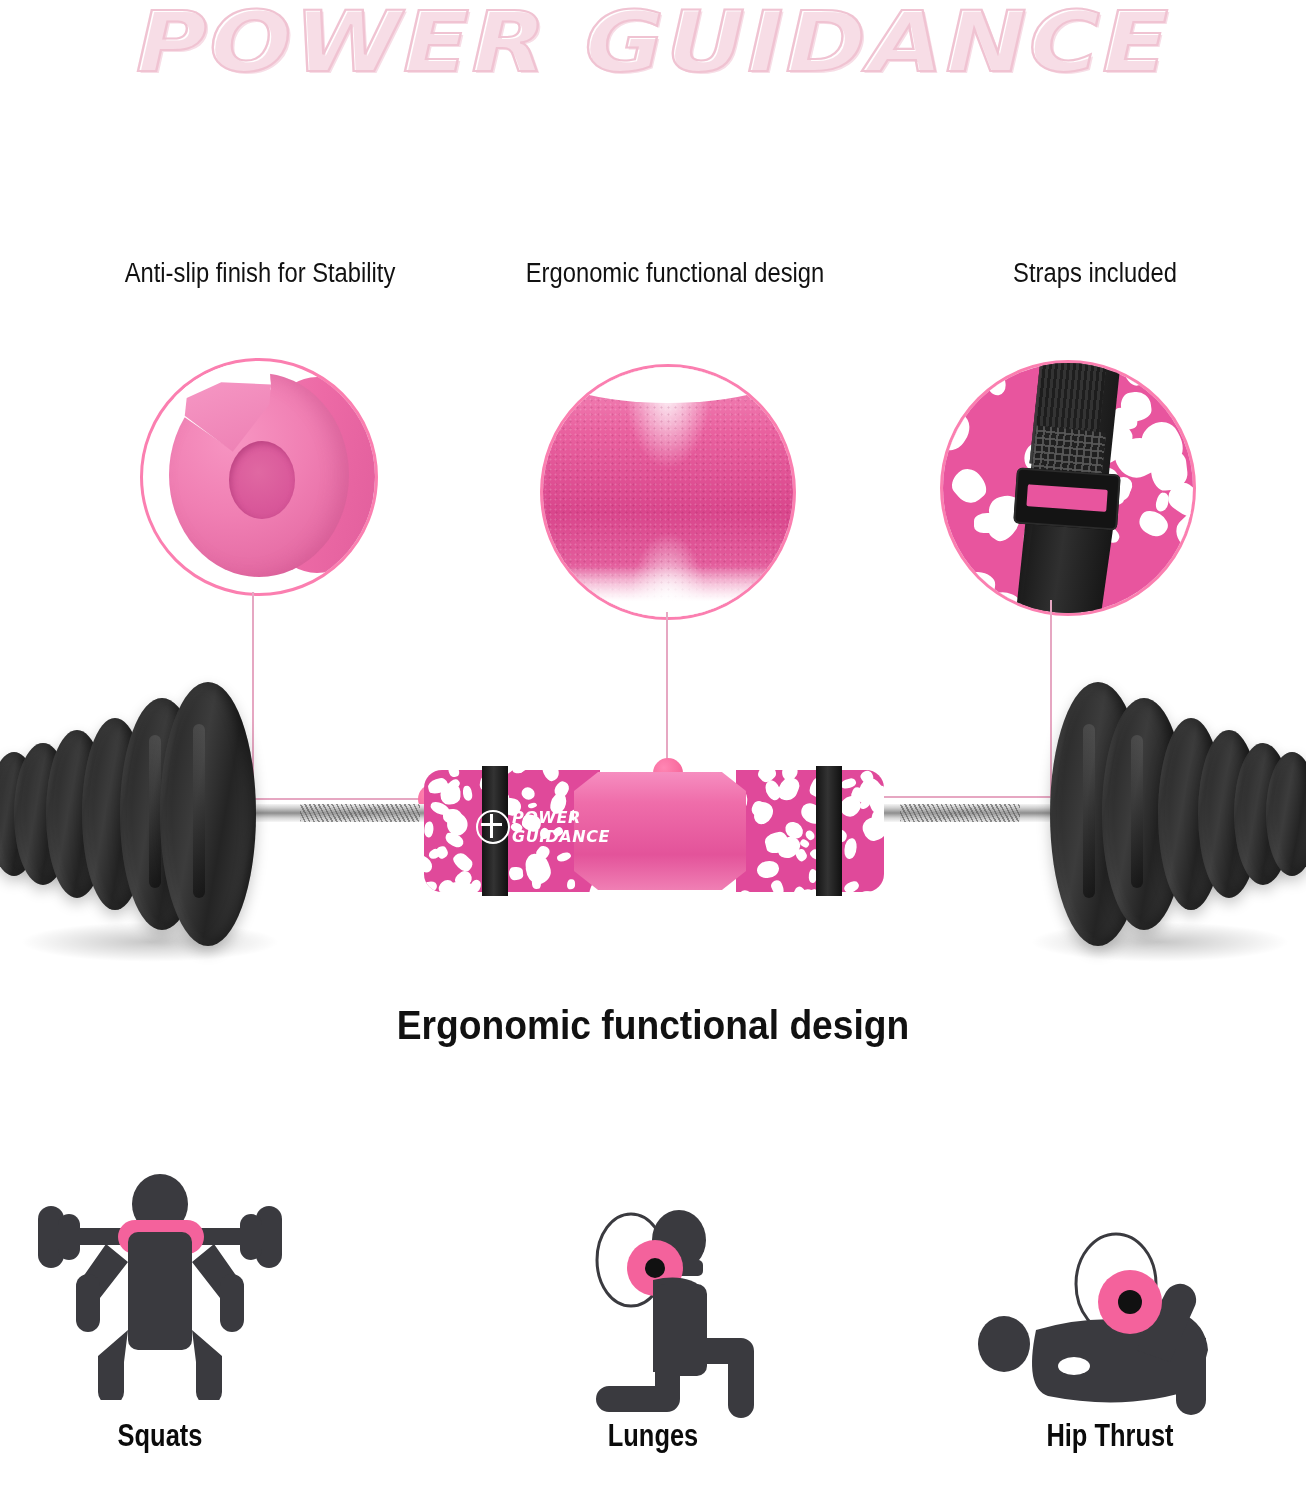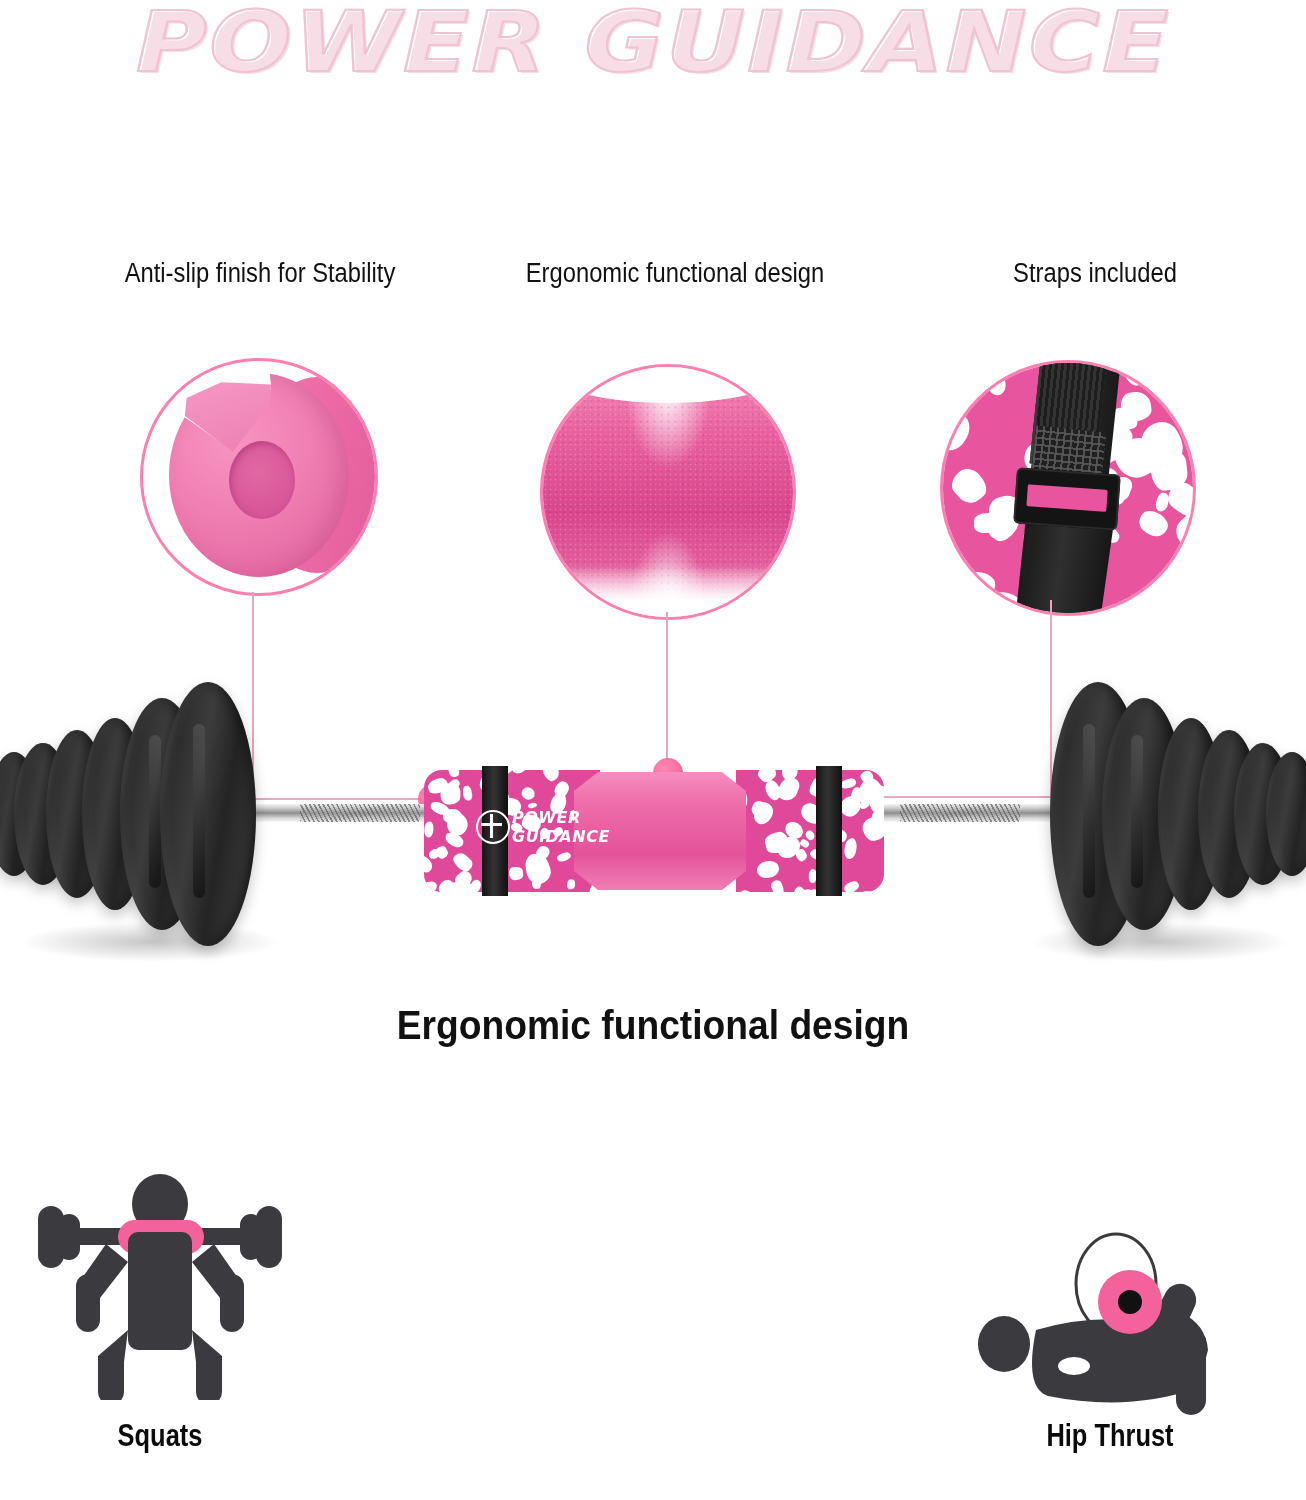--- a/index.html
+++ b/index.html
@@ -520,20 +520,43 @@
 
         <rect class="dk" x="118" y="62" width="64" height="118" rx="10"></rect>
 
         <path class="dk" d="M118 160 L88 186 L88 222 A13 13 0 0 0 114 222 L114 192 Z"></path>
         <path class="dk" d="M182 160 L212 186 L212 222 A13 13 0 0 1 186 222 L186 192 Z"></path>
       </svg>
     </div>
     <div class="ex-label">Squats</div>
   </div>
 
+  <div class="exercise" id="ex-1">
+    <div class="icon-box">
+      <svg viewBox="0 0 240 230" width="240" height="230" style="position:absolute;left:100px;top:18px;">
+
+        <ellipse cx="88" cy="72" rx="34" ry="46" fill="#fff" stroke="#3a3a3f" stroke-width="3"></ellipse>
+
+        <ellipse class="dk" cx="136" cy="52" rx="27" ry="30"></ellipse>
+
+        <rect class="dk" x="96" y="72" width="64" height="16" rx="5"></rect>
+
+        <circle class="pk" cx="112" cy="80" r="28"></circle>
+        <circle cx="112" cy="80" r="10" fill="#111"></circle>
+
+        <path class="dk" d="M110 92 q34 -8 52 10 l0 82 -52 0 z"></path>
+        <rect class="dk" x="112" y="96" width="52" height="92" rx="10"></rect>
+
+        <path class="dk" d="M160 150 l38 0 a13 13 0 0 1 13 13 l0 54 a13 13 0 0 1 -26 0 l0 -41 l-25 0 z"></path>
+
+        <path class="dk" d="M112 154 l0 44 l-46 0 a13 13 0 0 0 0 26 l58 0 a13 13 0 0 0 13 -13 l0 -57 z"></path>
+      </svg>
+    </div>
+    <div class="ex-label">Lunges</div>
+  </div>
 
   <div class="exercise" id="ex-2">
     <div class="icon-box">
       <svg viewBox="0 0 300 230" width="300" height="230" style="position:absolute;left:70px;top:56px;">
 
         <ellipse cx="146" cy="58" rx="40" ry="50" fill="#fff" stroke="#3a3a3f" stroke-width="3"></ellipse>
 
         <ellipse class="dk" cx="34" cy="118" rx="26" ry="28"></ellipse>
 
         <path class="dk" d="M66 104 q60 -18 118 -6 l26 -12 q26 12 28 38 l-10 38 q-70 24 -150 8 q-24 -8 -12 -66 z"></path>

